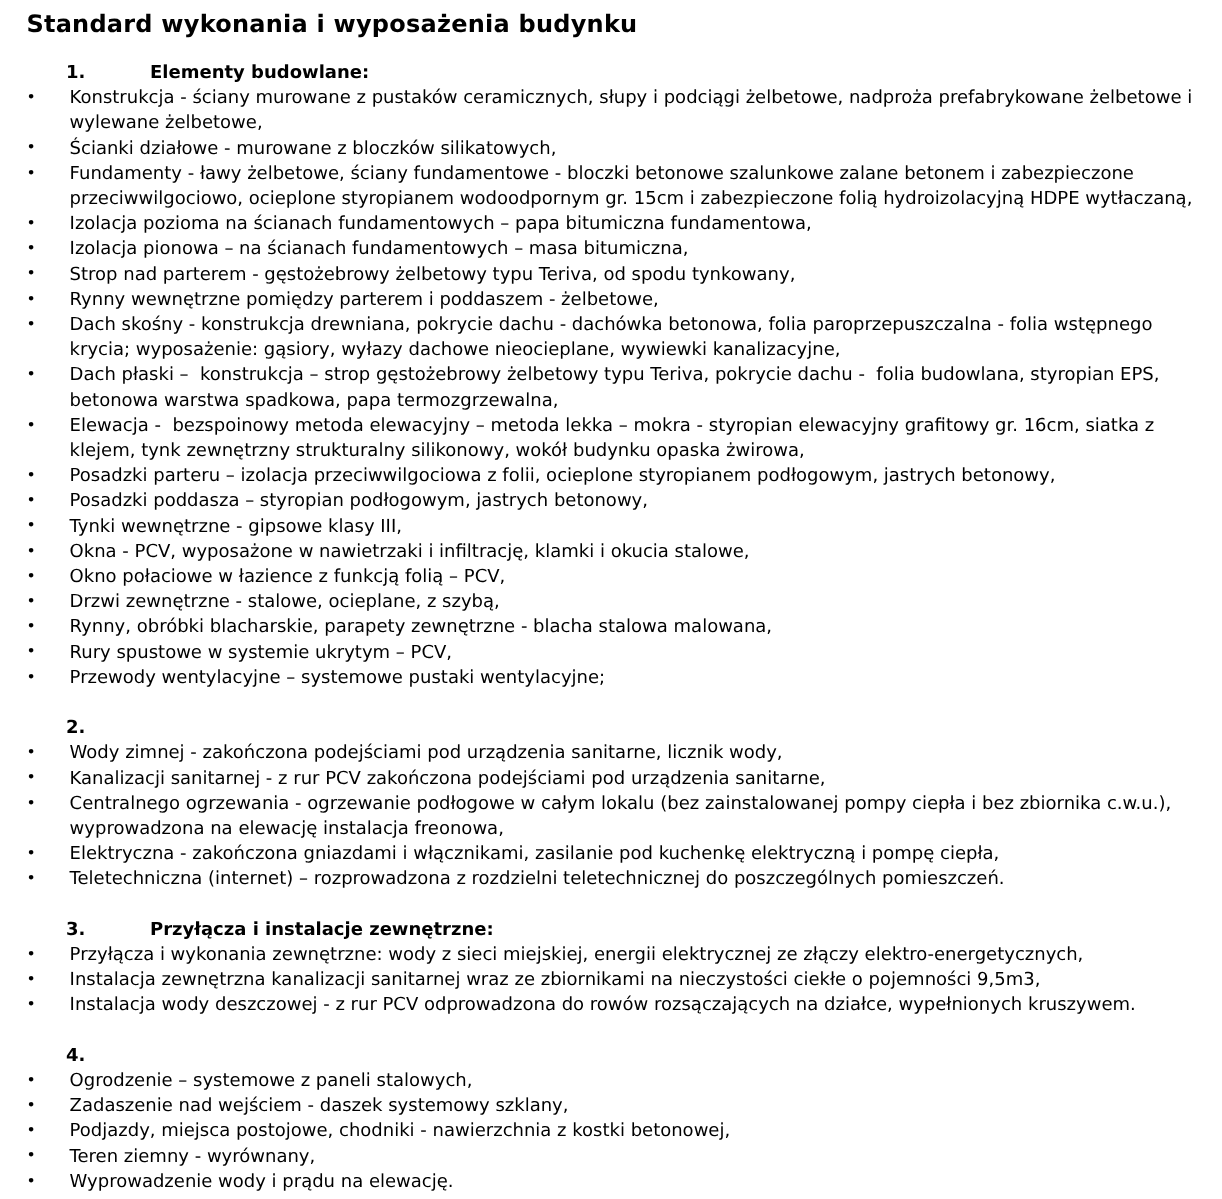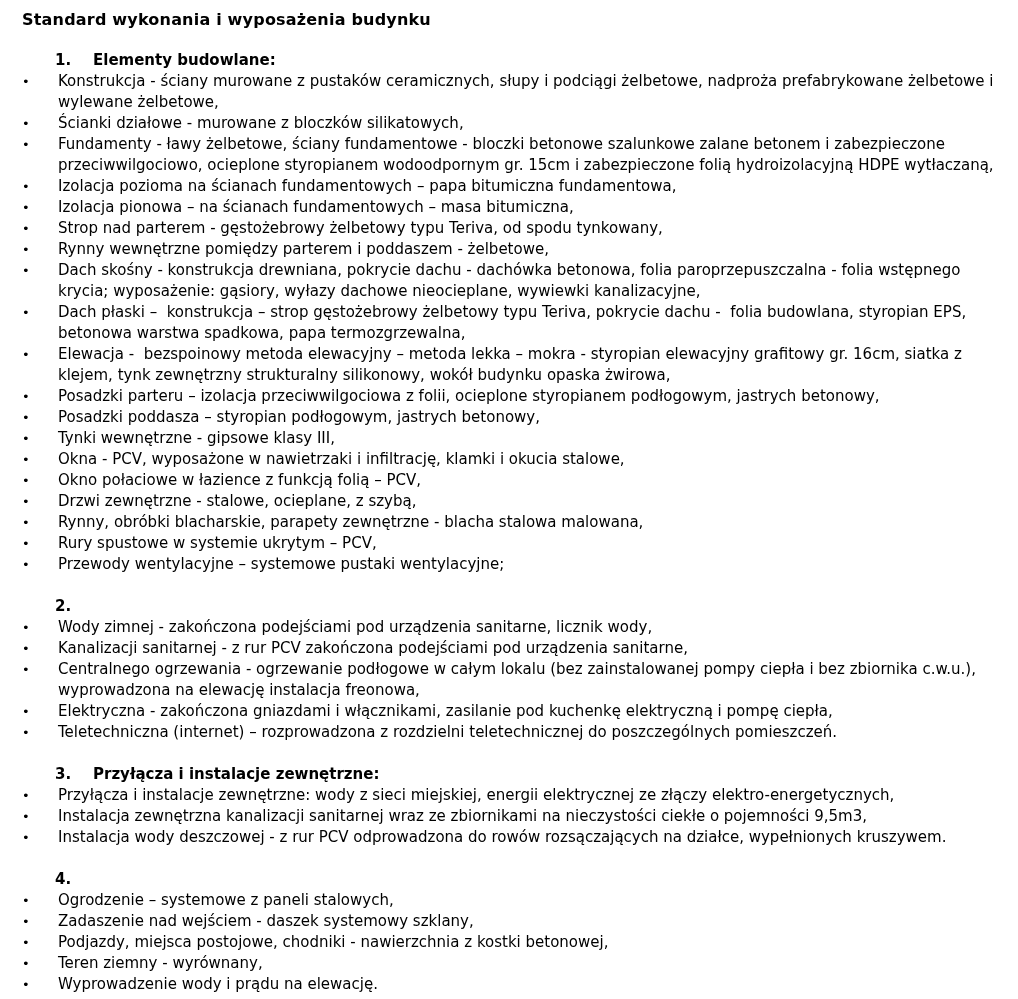--- a/index.html
+++ b/index.html
@@ -13,21 +13,21 @@
     font-family: "DejaVu Sans", "Liberation Sans", sans-serif;
     color: #000000;
     -webkit-font-smoothing: antialiased;
   }
   .doc {
     box-sizing: border-box;
     width: 1018px;
     padding: 8px 22px 40px 22px;
   }
   .doc-title {
-    font-size: 16px;
+    font-size: 20px;
     font-weight: bold;
     line-height: 24px;
     margin: 0 0 18px 0;
     letter-spacing: 0.2px;
   }
   .section {
     margin-top: 0;
   }
   .section + .section {
     margin-top: 21px;
@@ -39,20 +39,21 @@
     line-height: 21px;
   }
   .sec-num {
     display: inline-block;
     margin-left: 33px;
     width: 38px;
     flex: 0 0 38px;
   }
   .sec-title {
     display: inline-block;
+    margin-left: 32px;
   }
   ul.bullets {
     list-style: none;
     margin: 0;
     padding: 0;
   }
   ul.bullets li {
     display: flex;
     font-size: 15px;
     line-height: 21px;
@@ -188,21 +189,21 @@
         </ul>
       </section>
       <section class="section">
         <div class="sec-heading">
           <span class="sec-num">3.</span>
           <span class="sec-title">Przyłącza i instalacje zewnętrzne:</span>
         </div>
         <ul class="bullets">
           <li>
             <span class="bullet">•</span>
-            <span class="item-text">Przyłącza i instalacje zewnętrzne: wody z sieci miejskiej, energii elektrycznej ze złączy elektro-energetycznych,</span>
+            <span class="item-text">Przyłącza i wykonania zewnętrzne: wody z sieci miejskiej, energii elektrycznej ze złączy elektro-energetycznych,</span>
           </li>
           <li>
             <span class="bullet">•</span>
             <span class="item-text">Instalacja zewnętrzna kanalizacji sanitarnej wraz ze zbiornikami na nieczystości ciekłe o pojemności 9,5m3,</span>
           </li>
           <li>
             <span class="bullet">•</span>
             <span class="item-text">Instalacja wody deszczowej - z rur PCV odprowadzona do rowów rozsączających na działce, wypełnionych kruszywem.</span>
           </li>
         </ul>

